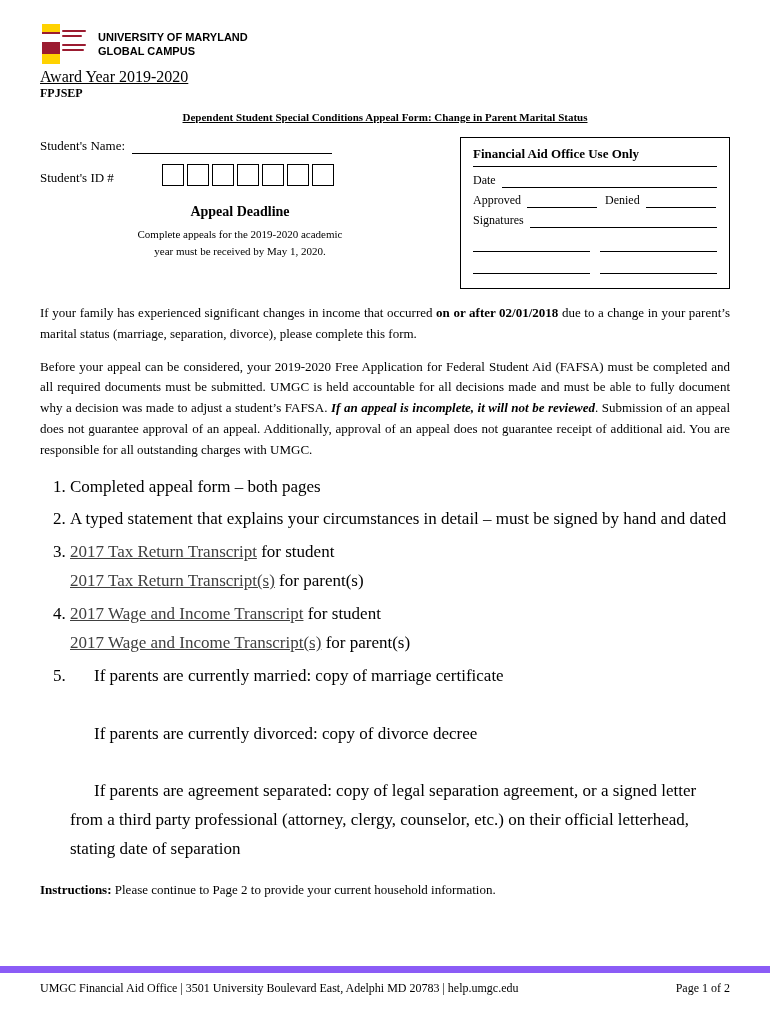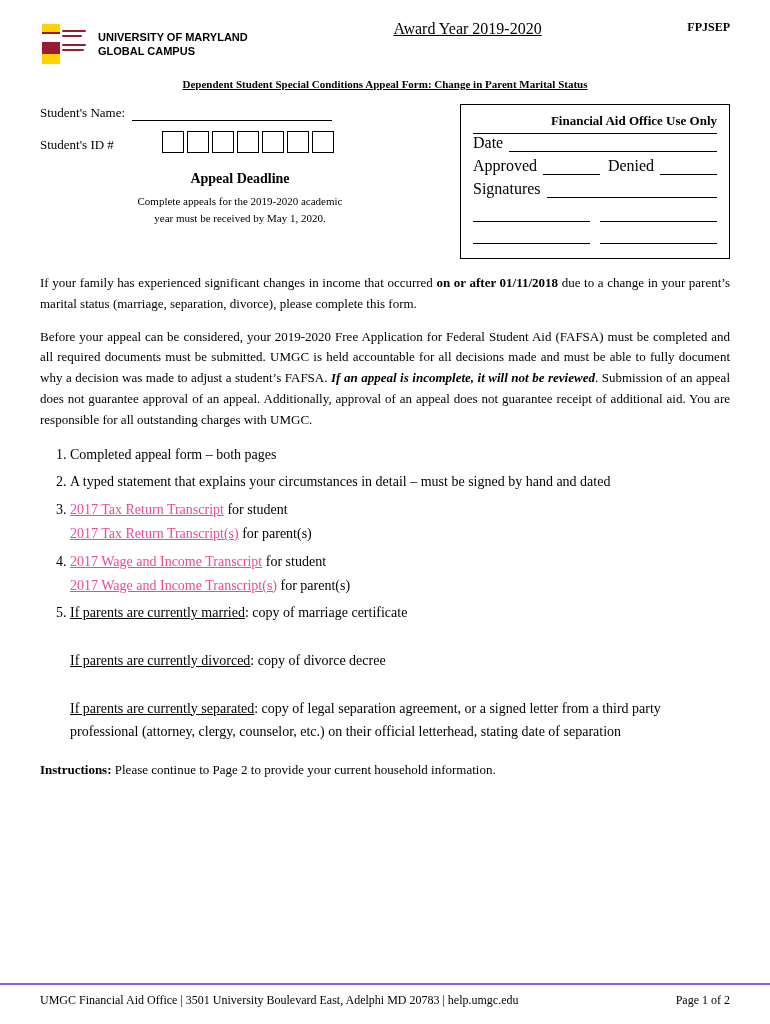--- a/index.html
+++ b/index.html
@@ -18,20 +18,21 @@
       padding: 20px 40px 60px 40px;
       position: relative;
       background: #fff;
     }
     
     .header {
       display: flex;
       align-items: flex-start;
       justify-content: space-between;
       margin-bottom: 10px;
+      flex-direction: column;
     }
     .logo-area {
       display: flex;
       align-items: center;
       gap: 10px;
     }
     .logo-svg {
       width: 48px;
       height: 48px;
     }
@@ -93,32 +94,32 @@
       display: inline-flex;
     }
     .id-box {
       width: 22px;
       height: 22px;
       border: 1px solid #000;
       display: inline-block;
     }
     
     .fao-title {
-      text-align: right;
-      font-weight: bold;
-      font-size: 13px;
-      margin-bottom: 0;
+      text-align: left;
+      font-weight: bold;
+      font-size: 13px;
+      margin-bottom: 6px;
       border-bottom: 1px solid #000;
       padding-bottom: 4px;
     }
     .fao-line {
       display: flex;
       align-items: flex-end;
       margin-bottom: 5px;
-      font-size: 16px;
+      font-size: 12px;
     }
     .fao-line-label {
       margin-right: 4px;
       white-space: nowrap;
     }
     .fao-underline {
       flex: 1;
       border-bottom: 1px solid #000;
       margin-left: 2px;
     }
@@ -163,49 +164,49 @@
     .bold-italic { font-weight: bold; font-style: italic; }
     
     .req-docs-intro {
       font-size: 13px;
       line-height: 1.6;
       margin-bottom: 8px;
       text-align: justify;
     }
     ol {
       margin-left: 30px;
-      font-size: 14px;
+      font-size: 17px;
       line-height: 1.7;
     }
     ol li {
       margin-bottom: 4px;
     }
     a.doc-link {
-      color: #ec4899;
+      color: #404040;
     }
     .underline-text {
-      text-decoration: underline;
+      margin-left: 24px;
     }
     
     .instructions {
       font-size: 13px;
       margin-top: 16px;
       line-height: 1.6;
     }
     
     .footer {
       position: absolute;
-      bottom: 16px;
+      bottom: 28px;
       left: 0;
       right: 0;
       padding: 0 40px;
       display: flex;
       justify-content: space-between;
       font-size: 12px;
-      border-top: 2px solid #8b5cf6;
+      border-top: 7px solid #8b5cf6;
       padding-top: 8px;
     }
   </style>
 </head>
 <body>
 
 <div class="page">
 
   <div class="header">
     <div class="logo-area">
@@ -291,21 +292,21 @@
           <span class="sig-line"></span>
           <span class="sig-line"></span>
         </div>
       </div>
     </div>
   </div>
 
   <div class="body-section">
 
     <p class="para">
-      <span>If your family has experienced significant changes in income that occurred </span><span class="bold">on or after 01/11/2018</span><span> due to a change in your parent’s marital status (marriage, separation, divorce), please complete this form.</span>
+      <span>If your family has experienced significant changes in income that occurred </span><span class="bold">on or after 02/01/2018</span><span> due to a change in your parent’s marital status (marriage, separation, divorce), please complete this form.</span>
     </p>
 
     <p class="para">
       <span>Before your appeal can be considered, your 2019-2020 Free Application for Federal Student Aid (FAFSA) must be completed and all required documents must be submitted.  UMGC is held accountable for all decisions made and must be able to fully document why a decision was made to adjust a student’s FAFSA.  </span><span class="bold-italic">If an appeal is incomplete, it will not be reviewed</span><span>.  Submission of an appeal does not guarantee approval of an appeal.  Additionally, approval of an appeal does not guarantee receipt of additional aid.  You are responsible for all outstanding charges with UMGC.</span>
     </p>
 
 
     <ol>
       <li>
         <span>Completed appeal form – both pages</span>
@@ -319,21 +320,21 @@
       </li>
       <li>
         <a class="doc-link" href="#">2017 Wage and Income Transcript</a><span> for student</span><br>
         <a class="doc-link" href="#">2017 Wage and Income Transcript(s)</a><span> for parent(s)</span>
       </li>
       <li>
         <span class="underline-text">If parents are currently married</span><span>: copy of marriage certificate</span>
         <br><br>
         <span class="underline-text">If parents are currently divorced</span><span>: copy of divorce decree</span>
         <br><br>
-        <span class="underline-text">If parents are currently separated</span><span>: copy of legal separation agreement, or a signed letter from a third party professional (attorney, clergy, counselor, etc.) on their official letterhead, stating date of separation</span>
+        <span class="underline-text">If parents are agreement separated</span><span>: copy of legal separation agreement, or a signed letter from a third party professional (attorney, clergy, counselor, etc.) on their official letterhead, stating date of separation</span>
       </li>
     </ol>
 
     <p class="instructions">
       <span class="bold">Instructions:</span><span> Please continue to Page 2 to provide your current household information.</span>
     </p>
 
   </div>
 
   <div class="footer">

